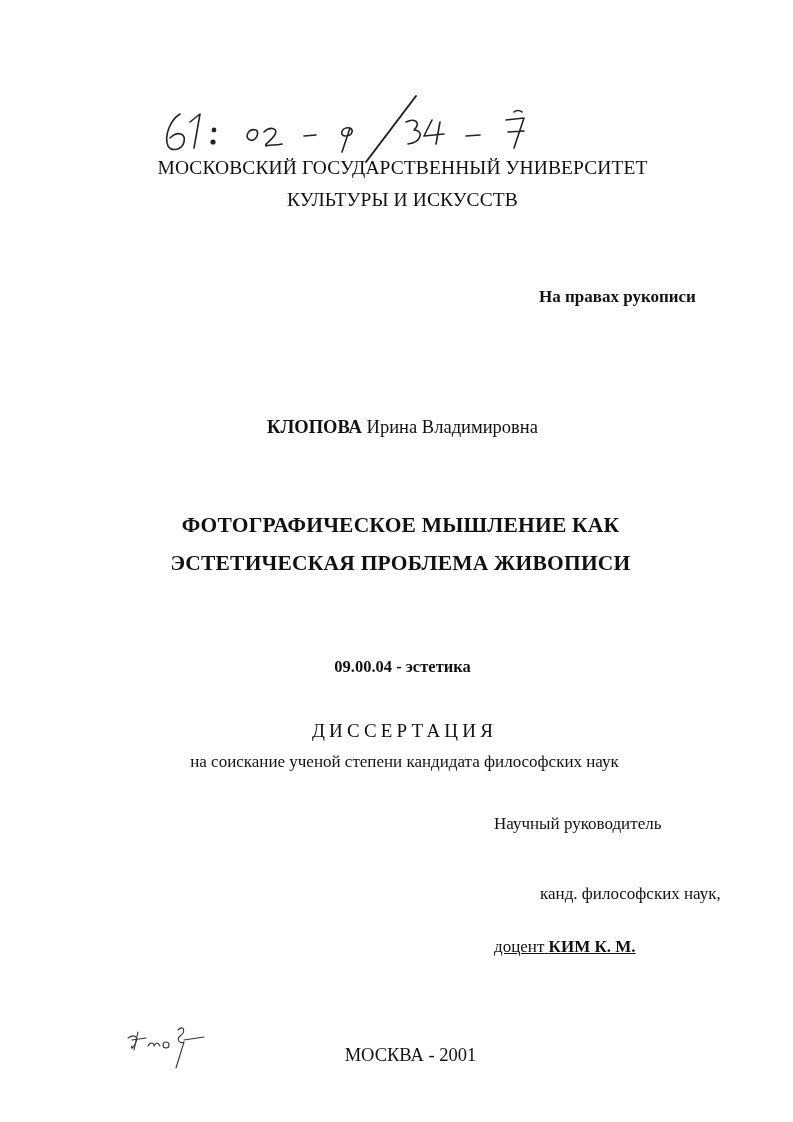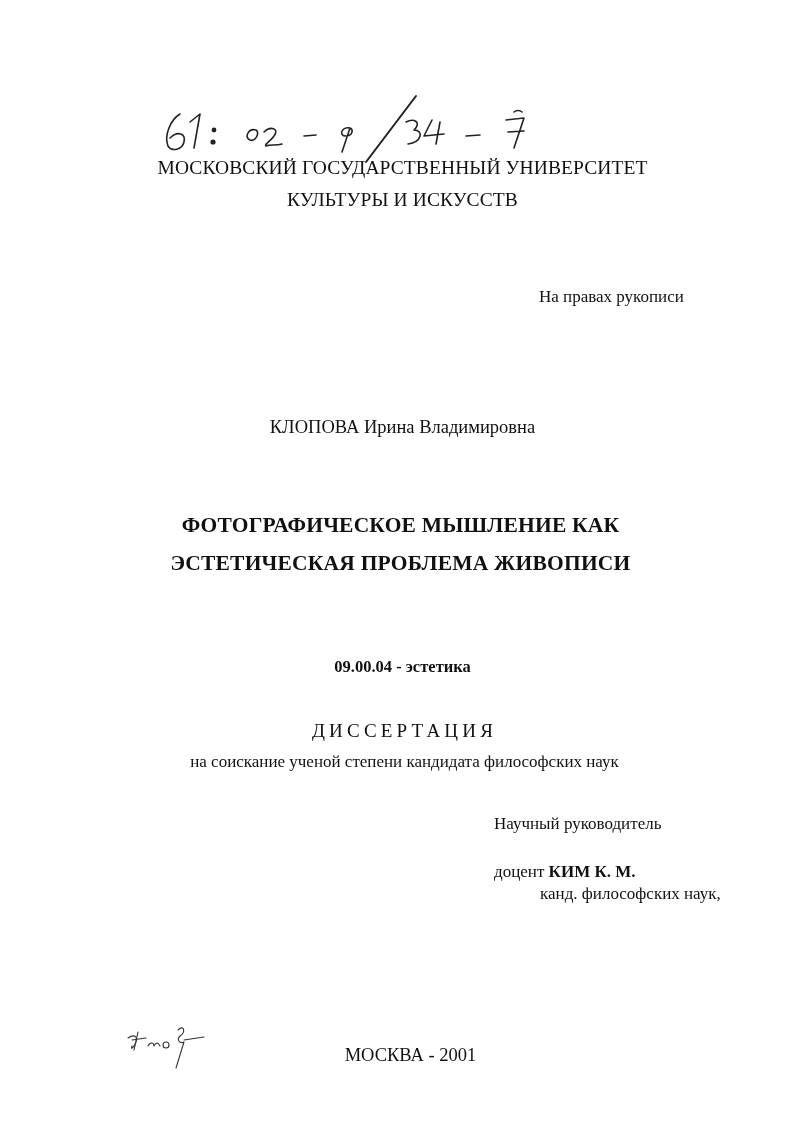--- a/index.html
+++ b/index.html
@@ -32,29 +32,29 @@
     .university {
       font-size: 19.5px;
       letter-spacing: 0.1px;
     }
     .uni-1 { top: 157px; left: 6px; }
     .uni-2 { top: 189px; left: 6px; }
     .manuscript {
       top: 287px;
       left: 539px;
       font-size: 17px;
-      font-weight: normal;
+      font-weight: bold;
       white-space: nowrap;
     }
     .author {
       top: 417px;
       left: 0;
       font-size: 18.5px;
     }
-    .author b { font-weight: normal; margin-left: 12px; }
+    .author b { font-weight: bold; margin-left: 12px; }
     .title {
       font-size: 21.5px;
       font-weight: bold;
       letter-spacing: 0.2px;
     }
     .title-1 { top: 513px; left: 4px; }
     .title-2 { top: 551px; left: 4px; }
     .specialty {
       top: 657px;
       left: 6px;
@@ -72,21 +72,21 @@
       left: 8px;
       font-size: 17px;
     }
     .supervisor {
       left: 494px;
       font-size: 17px;
       white-space: nowrap;
     }
     .sup-1 { top: 814px; }
     .sup-2 { top: 884px; margin-left: 46px; }
-    .sup-3 { top: 862px; }
+    .sup-3 { top: 937px; text-decoration: underline; }
     .sup-3 b { font-weight: bold; }
     .signature {
       left: 124px;
       top: 1024px;
       width: 90px;
       height: 48px;
     }
     .city-year {
       top: 1045px;
       left: 14px;

